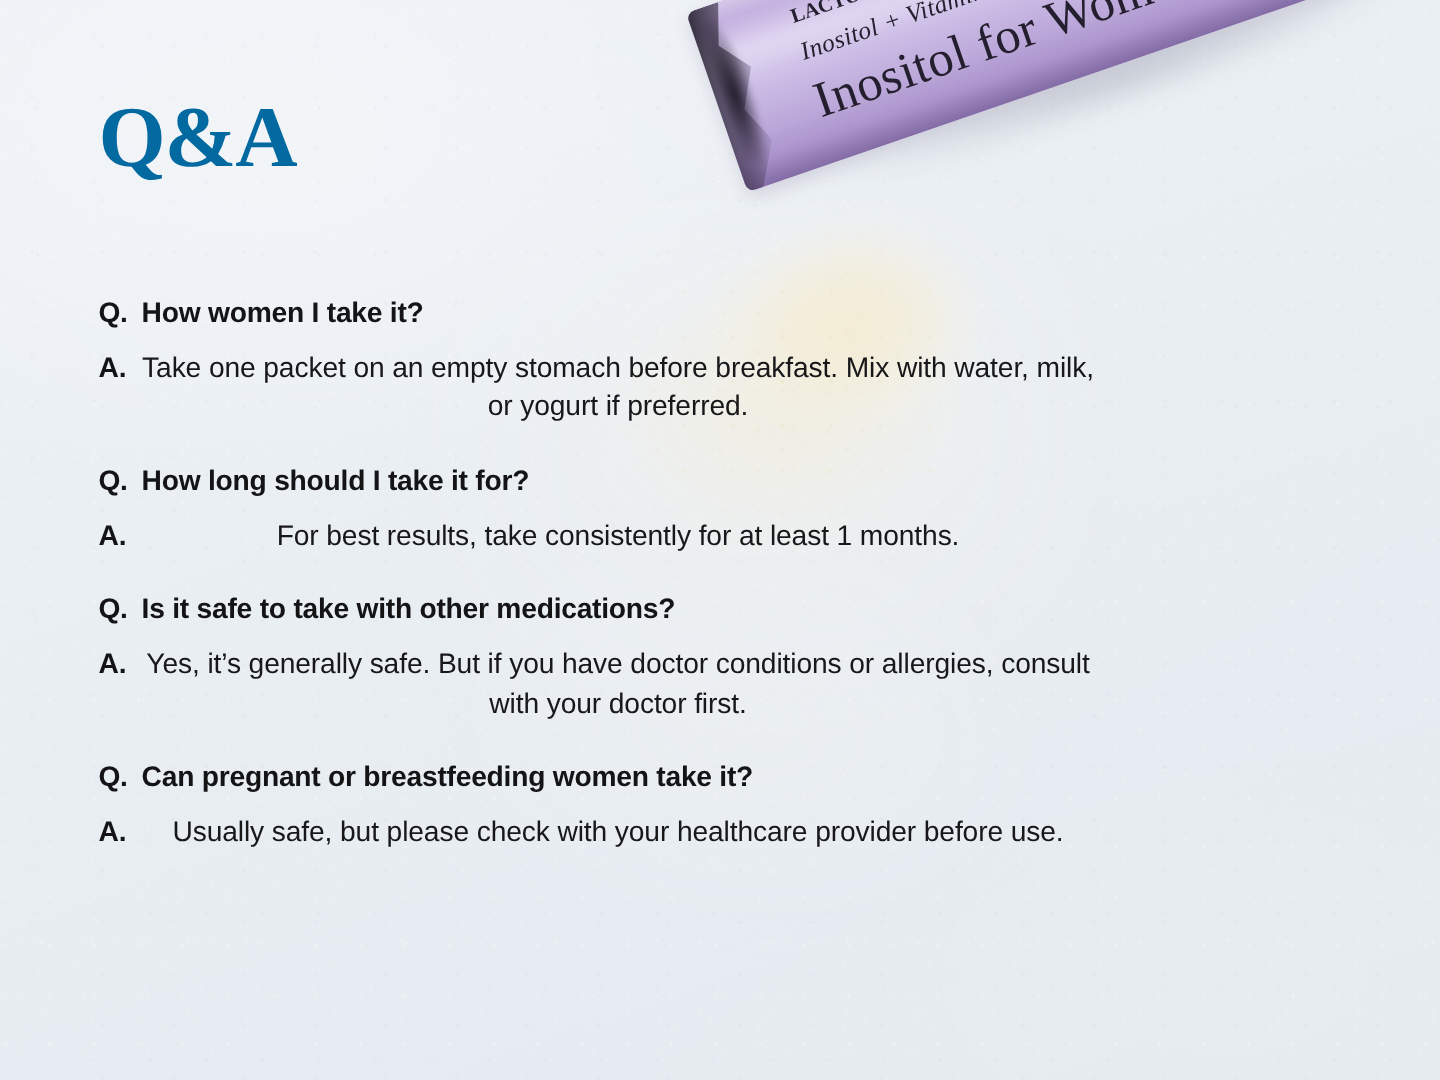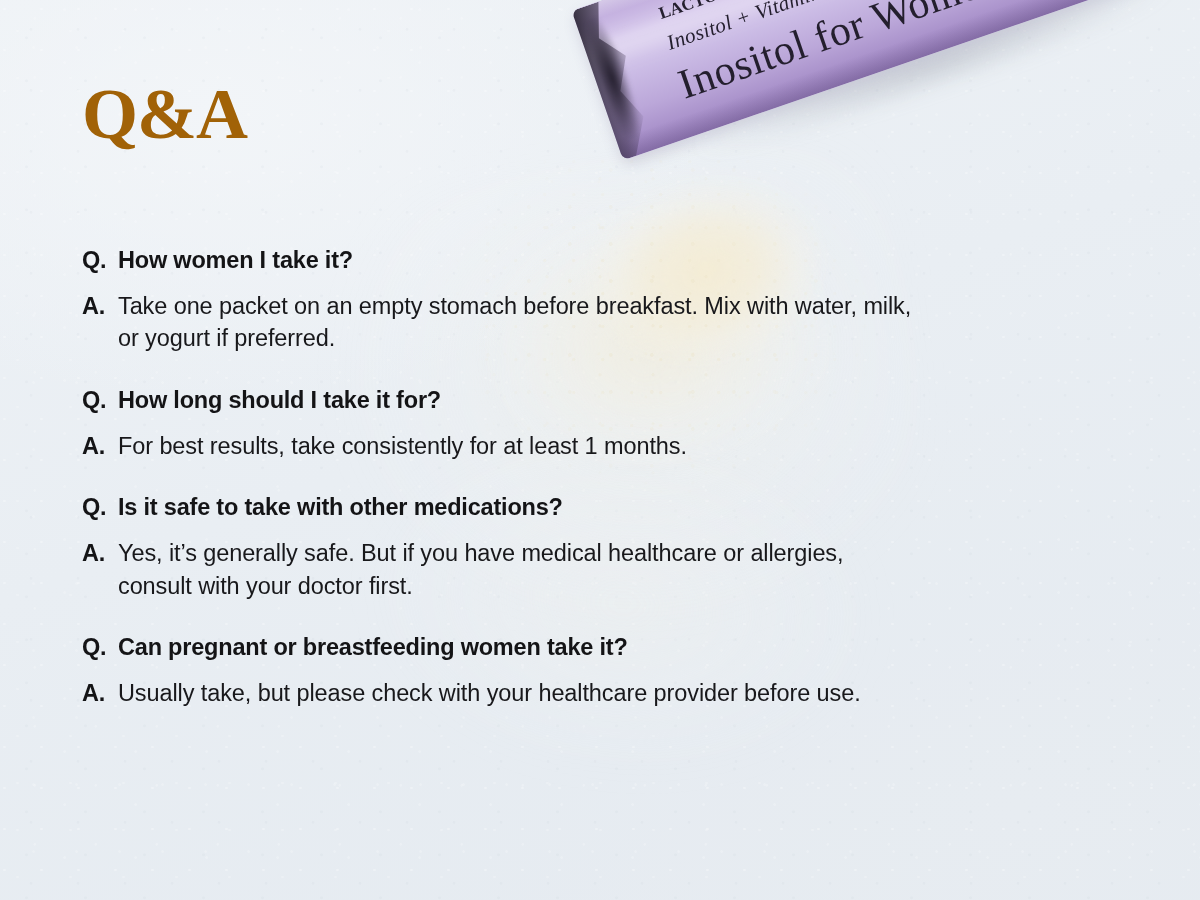--- a/index.html
+++ b/index.html
@@ -234,21 +234,21 @@
     inset: 0;
   }
   .title {
     position: absolute;
     left: 82px;
     top: 78px;
     font-family: "Liberation Serif", serif;
     font-weight: bold;
     font-size: 72px;
     line-height: 1;
-    color: #a16207;
+    color: #0369a1;
     letter-spacing: -1px;
   }
 
   .qa-list {
     position: absolute;
     left: 82px;
     top: 245px;
     width: 830px;
   }
   .qa-block {
@@ -274,21 +274,21 @@
     line-height: 1.38;
     letter-spacing: -.1px;
   }
   .marker {
     flex: 0 0 auto;
     width: 36px;
     font-weight: bold;
     color: #141416;
   }
   .a-line .marker { font-weight: bold; }
-  .a-text { flex: 1 1 auto; font-weight: normal; }
+  .a-text { flex: 1 1 auto; font-weight: normal; text-align: center; }
   .q-text { flex: 1 1 auto; }
 </style>
 </head>
 <body>
 
 <div class="canvas">
 
   <div class="bg-base"></div>
   <div class="bg-noise"></div>
 
@@ -347,30 +347,30 @@
         </div>
       </div>
 
       <div class="qa-block">
         <div class="q-line">
           <span class="marker">Q.</span>
           <span class="q-text">Is it safe to take with other medications?</span>
         </div>
         <div class="a-line">
           <span class="marker">A.</span>
-          <span class="a-text">Yes, it’s generally safe. But if you have medical healthcare or allergies, consult with your doctor first.</span>
+          <span class="a-text">Yes, it’s generally safe. But if you have doctor conditions or allergies, consult with your doctor first.</span>
         </div>
       </div>
 
       <div class="qa-block">
         <div class="q-line">
           <span class="marker">Q.</span>
           <span class="q-text">Can pregnant or breastfeeding women take it?</span>
         </div>
         <div class="a-line">
           <span class="marker">A.</span>
-          <span class="a-text">Usually take, but please check with your healthcare provider before use.</span>
+          <span class="a-text">Usually safe, but please check with your healthcare provider before use.</span>
         </div>
       </div>
 
     </div>
   </div>
 </div>
 
 </body></html>

